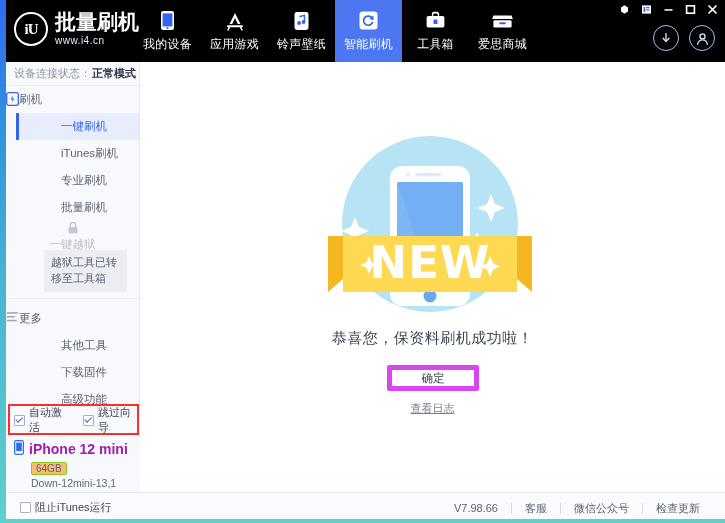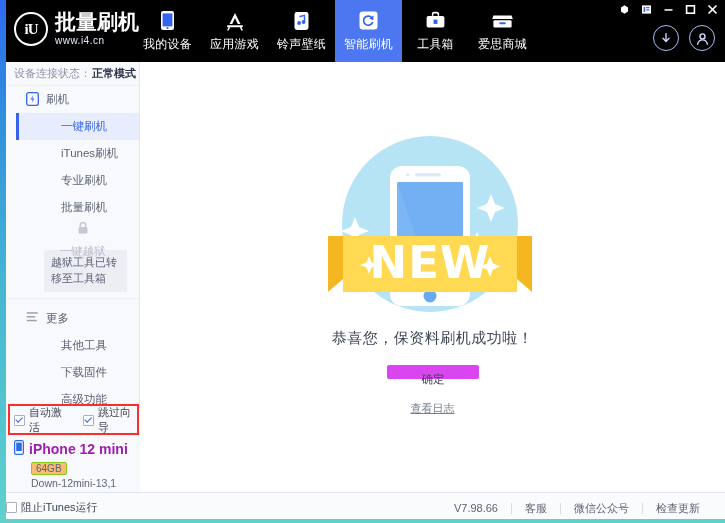--- a/index.html
+++ b/index.html
@@ -97,21 +97,21 @@
   .conn-status {
     height: 24px; display: flex; align-items: center;
     padding-left: 8px; font-size: 11px; color: #8b93a5;
     border-bottom: 1px solid #eceff5;
     background: #f8f9fc;
   }
   .conn-status b { color: #2c3347; font-weight: bold; margin-left: 1px; }
 
   .group-head {
     height: 27px; display: flex; align-items: center;
-    gap: 7px; padding-left: 20px;
+    
     font-size: 11.5px; color: #5c6375;
   }
   .group-head.muted { color: #b9bfcc; flex-direction: column; }
   .side-item {
     height: 27px; display: flex; align-items: center;
     padding-left: 45px; font-size: 11.5px; color: #5c6375;
     cursor: pointer; position: relative; margin-left: 10px;
   }
   .side-item.active {
     background: #e8edfd; color: #3464ee;
@@ -189,41 +189,41 @@
     background: #ffffff;
   }
   .illus { position: absolute; left: 155px; top: 70px; }
   .msg {
     position: absolute; left: 0; top: 267px; width: 585px;
     text-align: center; font-size: 15px; color: #3d4454;
     letter-spacing: .5px;
   }
   .ok-btn {
     position: absolute; left: 247px; top: 303px;
-    width: 92px; height: 14px;
-    background: #ffffff; border: 7px solid #d946ef;
+    width: 92px; height: 26px;
+    background: #ffffff; border: 5px solid #d946ef;
     border-radius: 2px; font-size: 11.5px; color: #3d4454;
     cursor: pointer;
     font-family: "Liberation Sans", sans-serif;
   }
   .log-link {
     position: absolute; left: 0; top: 339px; width: 585px;
     text-align: center; font-size: 11px; color: #76808f;
     text-decoration: underline; cursor: pointer;
   }
 
   
   .statusbar {
     position: absolute; left: 6px; top: 492px;
     width: 719px; height: 31px;
     background: #fafbfd;
     border-top: 1px solid #e1e5ee;
     display: flex; align-items: center;
   }
-  .sb-left { }
+  .sb-left { padding-left: 14px; }
   .sb-right {
     margin-left: auto; display: flex; align-items: center;
     padding-right: 12px; font-size: 11px; color: #5c6375;
   }
   .sb-right span.lnk { padding: 0 13px; cursor: pointer; }
   .sb-right span.ver { padding: 0 13px; }
   .sep { width: 1px; height: 11px; background: #d8dce5; }
   .bottom-rule {
     position: absolute; left: 0; bottom: 0; width: 725px; height: 4px;
     background: #5fd0cb;

